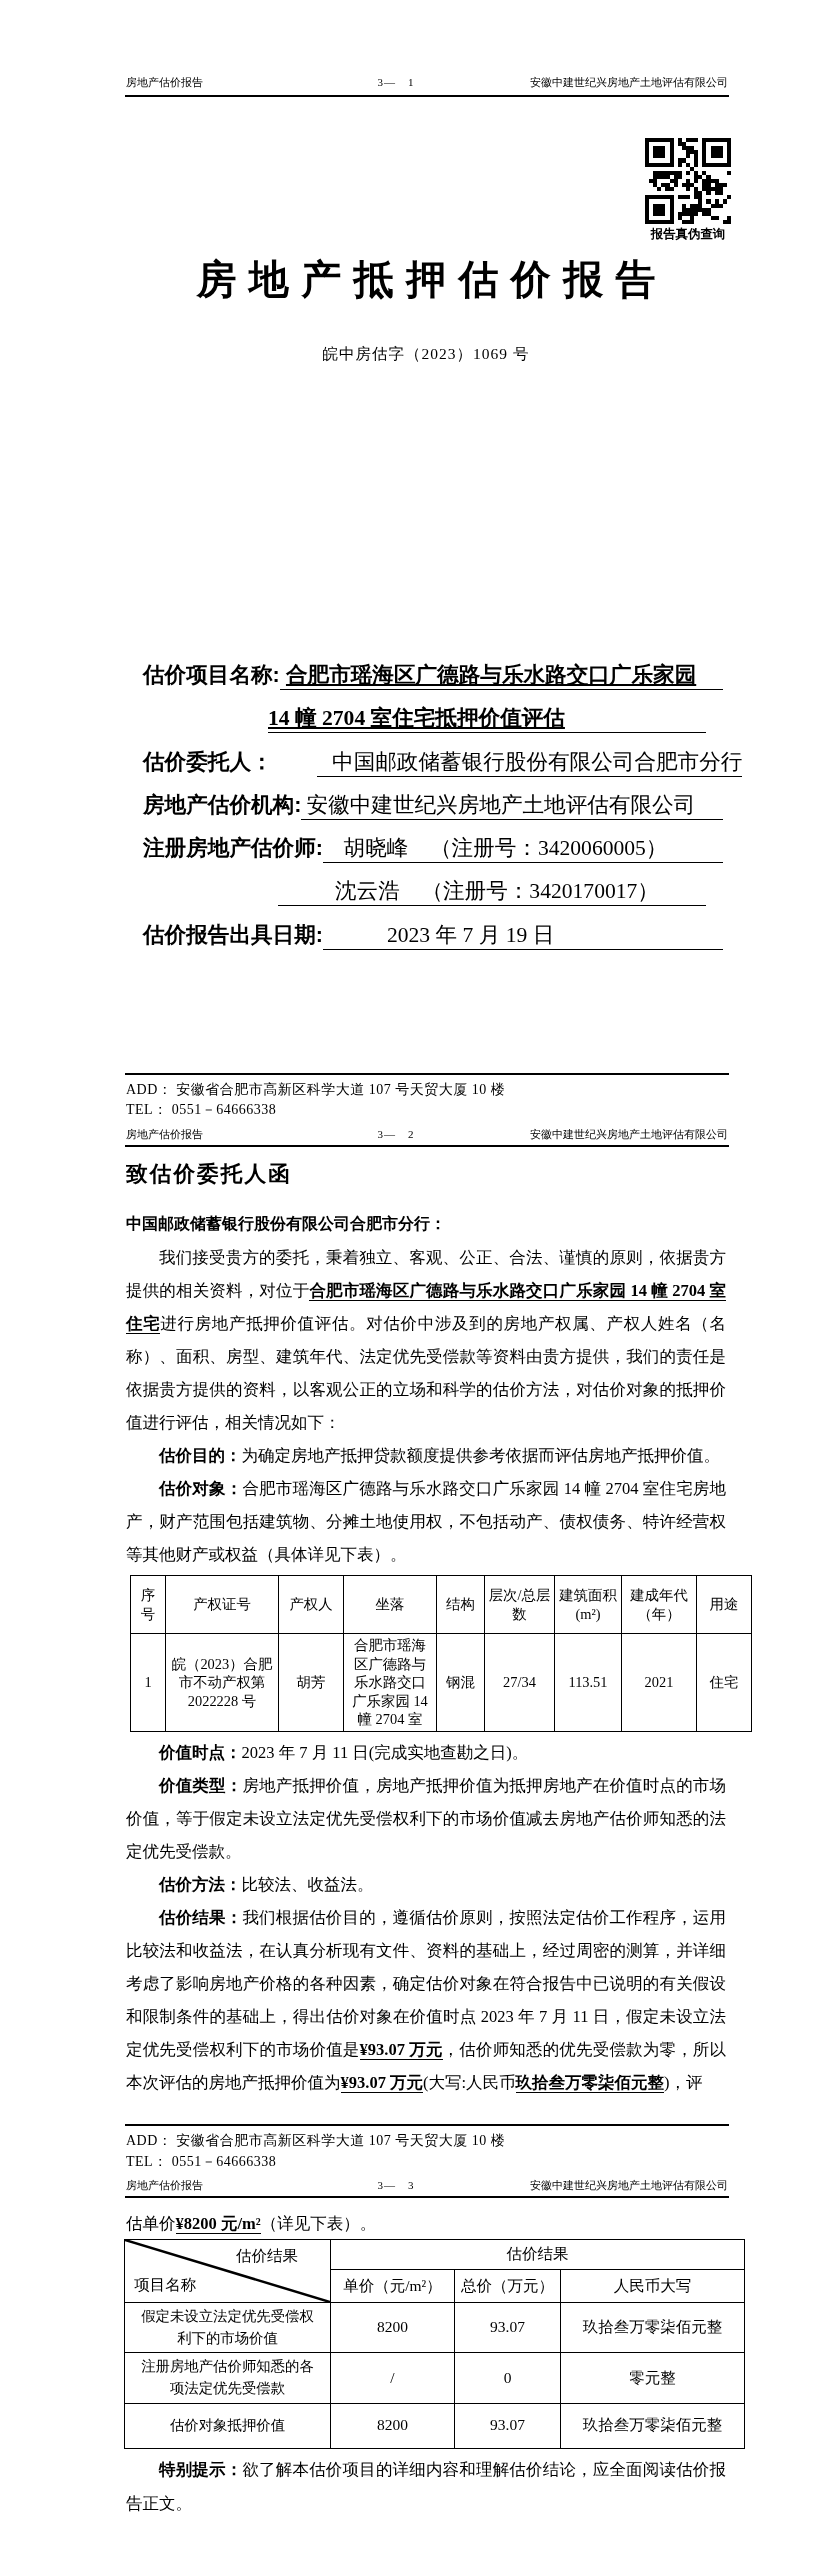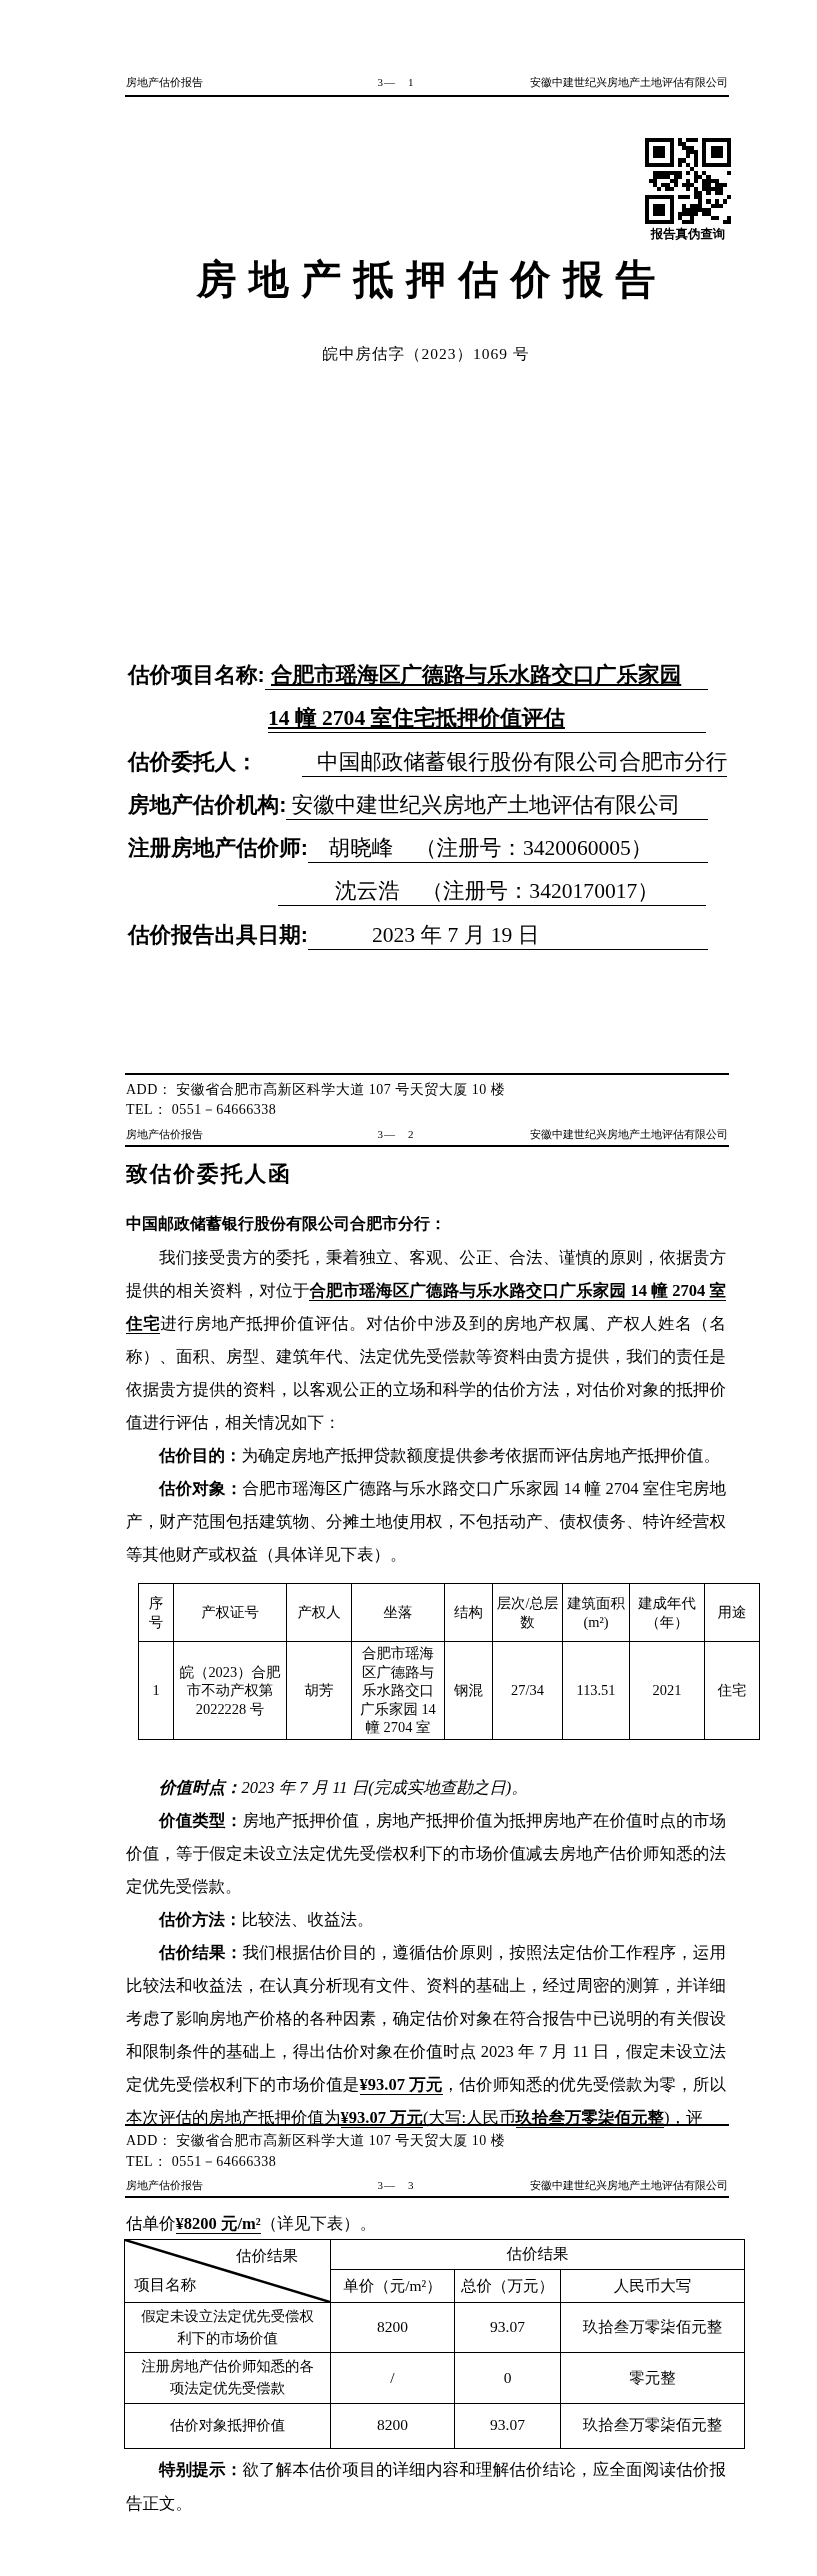--- a/index.html
+++ b/index.html
@@ -20,21 +20,21 @@
   .hdr .hc{flex:1;text-align:center;letter-spacing:1px;}
   .hdr .hr{width:232px;text-align:right;}
   .rule{left:125px;width:604px;height:2.1px;background:#000;}
   
   .foot{left:126px;width:603px;font-size:14px;line-height:17.5px;letter-spacing:0.5px;}
   
   .qrbox{left:645px;width:86px;}
   .qrcap{left:645px;width:86px;text-align:center;font-size:12.4px;font-weight:700;line-height:15.5px;}
   .title{left:126px;width:600px;text-align:center;font-size:40px;font-weight:700;letter-spacing:12.4px;text-indent:12.4px;line-height:49px;}
   .subtitle{left:126px;width:600px;text-align:center;font-size:15.5px;line-height:20.6px;letter-spacing:1px;}
-  .frow{left:128px;width:580px;display:flex;font-size:21.6px;line-height:28px;white-space:nowrap;}
+  .frow{left:143px;width:580px;display:flex;font-size:21.6px;line-height:28px;white-space:nowrap;}
   .flabel{font-weight:700;font-family:"Liberation Sans","DejaVu Sans",sans-serif;flex:none;}
   .fval{flex:1;border-bottom:1.5px solid #000;}
   .uline{border-bottom:1.5px solid #000;}
   .bold{font-weight:700;text-decoration:underline;}
   
   .body-flow{left:126px;width:600px;font-size:16.5px;line-height:33px;text-align:justify;}
   .body-flow p{margin:0;text-indent:2em;}
   .plabel{font-weight:700;}
   .bu{font-weight:700;border-bottom:1.5px solid #000;}
   .salutation{left:126px;width:600px;font-size:16px;font-weight:700;line-height:23px;font-family:"Liberation Sans","DejaVu Sans",sans-serif;}
@@ -243,21 +243,21 @@
   <div class="abs letter-title" style="top:1160px;">致估价委托人函</div>
   <div class="abs salutation" style="top:1212px;">中国邮政储蓄银行股份有限公司合肥市分行：</div>
 
   <div class="abs body-flow" style="top:1241px;">
     <p><span>我们接受贵方的委托，秉着独立、客观、公正、合法、谨慎的原则，依据贵方提供的相关资料，对位于</span><span class="bu">合肥市瑶海区广德路与乐水路交口广乐家园 14 幢 2704 室住宅</span><span>进行房地产抵押价值评估。对估价中涉及到的房地产权属、产权人姓名（名称）、面积、房型、建筑年代、法定优先受偿款等资料由贵方提供，我们的责任是依据贵方提供的资料，以客观公正的立场和科学的估价方法，对估价对象的抵押价值进行评估，相关情况如下：</span></p>
 
     <p><span class="plabel">估价目的：</span><span>为确定房地产抵押贷款额度提供参考依据而评估房地产抵押价值。</span></p>
 
     <p><span class="plabel">估价对象：</span><span>合肥市瑶海区广德路与乐水路交口广乐家园 14 幢 2704 室住宅房地产，财产范围包括建筑物、分摊土地使用权，不包括动产、债权债务、特许经营权等其他财产或权益（具体详见下表）。</span></p>
 
-    <table id="property-table" class="tbl" style="margin:12px;">
+    <table id="property-table" class="tbl" style="margin:4px;">
       <colgroup>
         <col style="width:35px">
           <col style="width:113px">
           <col style="width:65px">
           <col style="width:93px">
           <col style="width:48px">
           <col style="width:70px">
           <col style="width:67px">
           <col style="width:75px">
           <col style="width:55px">
@@ -281,21 +281,21 @@
         <td>合肥市瑶海区广德路与乐水路交口广乐家园 14 幢 2704 室</td>
         <td>钢混</td>
         <td>27/34</td>
         <td>113.51</td>
         <td>2021</td>
         <td>住宅</td>
       </tr>
     </tbody>
       </table>
 
-    <p style="margin-top:31px;font-style:italic;"><span class="plabel">价值时点：</span><span>2023 年 7 月 11 日(完成实地查勘之日)。</span></p>
+    <p style="margin-top:4px;"><span class="plabel">价值时点：</span><span>2023 年 7 月 11 日(完成实地查勘之日)。</span></p>
 
     <p><span class="plabel">价值类型：</span><span>房地产抵押价值，房地产抵押价值为抵押房地产在价值时点的市场价值，等于假定未设立法定优先受偿权利下的市场价值减去房地产估价师知悉的法定优先受偿款。</span></p>
 
     <p><span class="plabel">估价方法：</span><span>比较法、收益法。</span></p>
 
     <p><span class="plabel">估价结果：</span><span>我们根据估价目的，遵循估价原则，按照法定估价工作程序，运用比较法和收益法，在认真分析现有文件、资料的基础上，经过周密的测算，并详细考虑了影响房地产价格的各种因素，确定估价对象在符合报告中已说明的有关假设和限制条件的基础上，得出估价对象在价值时点 2023 年 7 月 11 日，假定未设立法定优先受偿权利下的市场价值是</span><span class="bu">¥93.07 万元</span><span>，估价师知悉的优先受偿款为零，所以本次评估的房地产抵押价值为</span><span class="bu">¥93.07 万元</span><span>(大写:人民币</span><span class="bu">玖拾叁万零柒佰元整</span><span>)，评</span></p>
   </div>
 
   <div class="abs rule" style="top:2124px;"></div>
   <div class="abs foot" style="top:2132px;">ADD： 安徽省合肥市高新区科学大道 107 号天贸大厦 10 楼</div>

